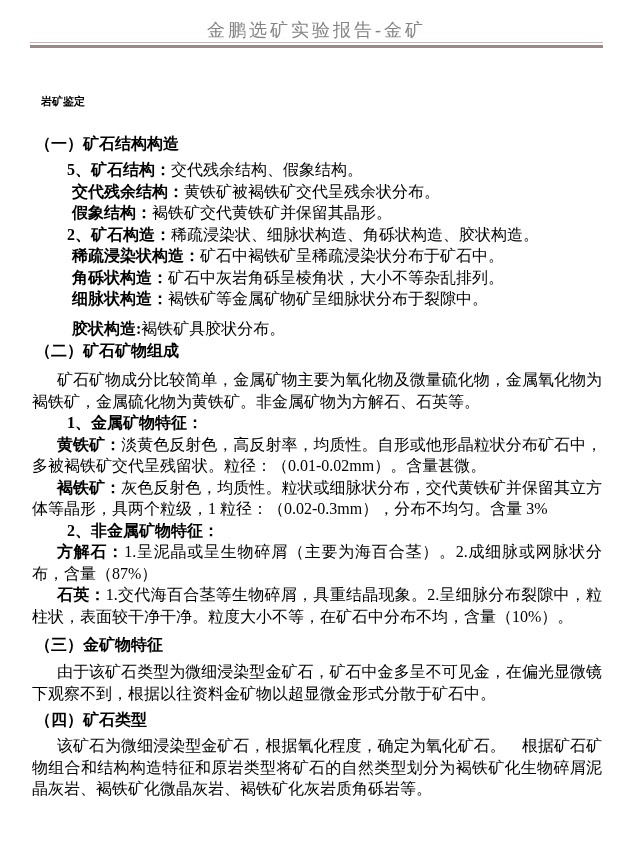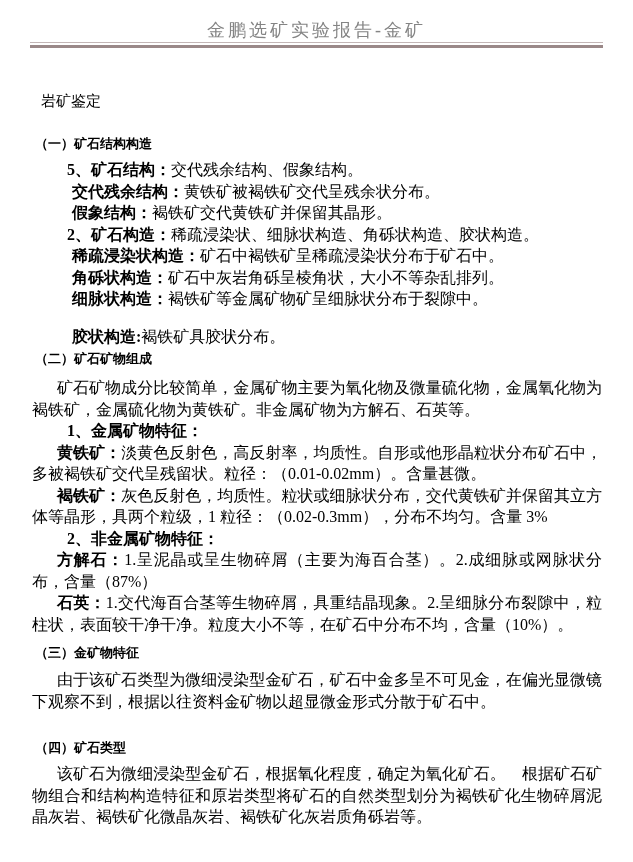--- a/index.html
+++ b/index.html
@@ -35,42 +35,42 @@
     border-top: 1px solid #c3b6b6;
     border-bottom: 3px solid #9a8888;
   }
   
   .content {
     padding: 0 31px 0 32px;
     font-size: 16px;
     line-height: 21.5px;
   }
   .doc-title {
-    font-weight: normal;
-    font-size: 15px;
+    font-weight: bold;
+    font-size: 11px;
     margin: 43px 0 0 9px;
     line-height: 21px;
   }
   .sec {
     font-weight: bold;
-    font-size: 13px;
+    font-size: 16px;
     line-height: 24px;
     margin: 0 0 0 3px;
   }
   #sec1 { margin-top: 20px; margin-bottom: 3px; }
   #sec2 { margin-bottom: 6px; }
   #sec3 { margin-top: 6px;  margin-bottom: 4px; }
-  #sec4 { margin-top: 24px; margin-bottom: 3px; }
+  #sec4 { margin-top: 4px; margin-bottom: 3px; }
   p {
     margin: 0;
     text-align: justify;
   }
   .item { margin-left: 35px; }
   .sub  { margin-left: 40px; }
-  .gap-top { margin-top: 16px; }
+  .gap-top { margin-top: 8px; }
   .ind { text-indent: 25px; }
   .lbl { font-weight: bold; }
 </style>
 </head>
 <body>
 
 <div class="page">
 
   <div class="header">
     <div class="header-title">金鹏选矿实验报告-金矿</div>

